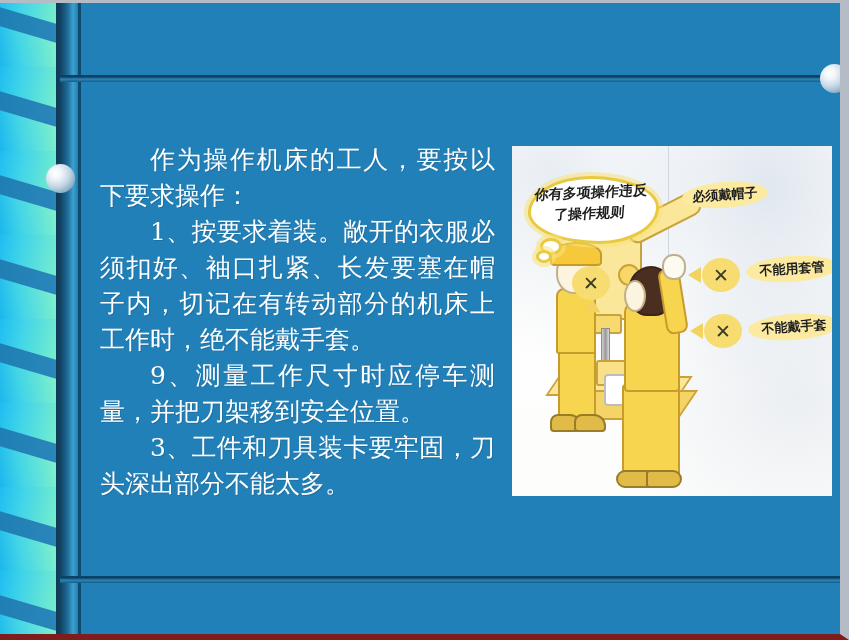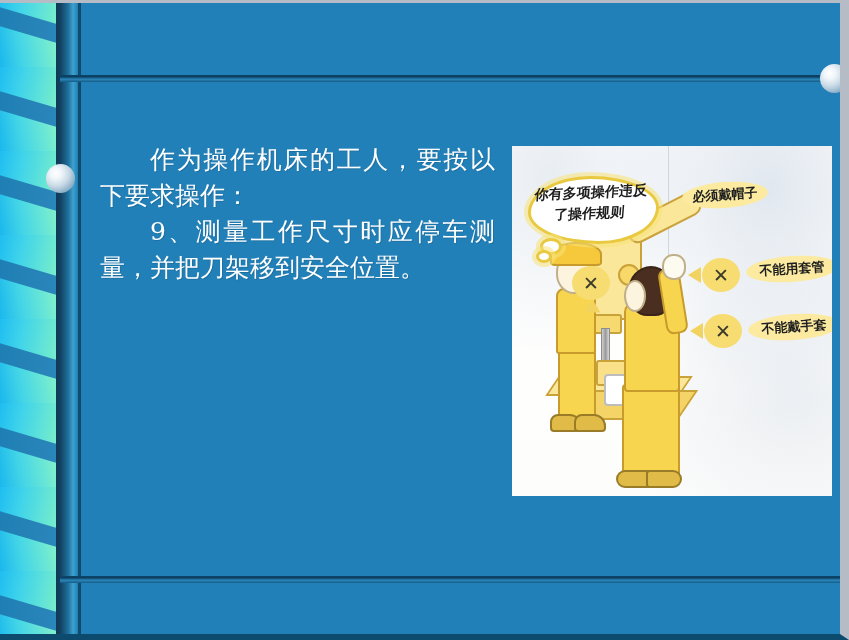--- a/index.html
+++ b/index.html
@@ -15,21 +15,21 @@
   }
 
   
   #slide {
     position: relative;
     width: 849px;
     height: 640px;
     background: #2280b8;
     box-sizing: border-box;
     border-top: 3px solid #b6bcc6;
-    border-bottom: 6px solid #0c4a6e;
+    border-bottom: 6px solid #7f1d1d;
     border-right: 9px solid #b6bcc6;
     overflow: hidden;
   }
 
   
   #ribbon {
     position: absolute;
     left: 0;
     top: 0;
     width: 56px;
@@ -346,21 +346,23 @@
     </div>
   <div class="hbar hbar-bottom">
       <div class="hbar-inner"></div>
     </div>
 
   <div class="knob" id="knob-right"></div>
   <div class="knob" id="knob-left"></div>
 
   <div id="body-text">
     <p>作为操作机床的工人，要按以下要求操作：</p>
+    <p>1、按要求着装。敞开的衣服必须扣好、袖口扎紧、长发要塞在帽子内，切记在有转动部分的机床上工作时，绝不能戴手套。</p>
     <p>9、测量工作尺寸时应停车测量，并把刀架移到安全位置。</p>
+    <p>3、工件和刀具装卡要牢固，刀头深出部分不能太多。</p>
   </div>
 
   <div id="illustration">
     <div class="paper-tint"></div>
     <div class="vrule"></div>
 
     <div class="mach-bench"></div>
     <div class="mach-bench2"></div>
     <div class="mach-body"></div>
     <div class="mach-arm"></div>

